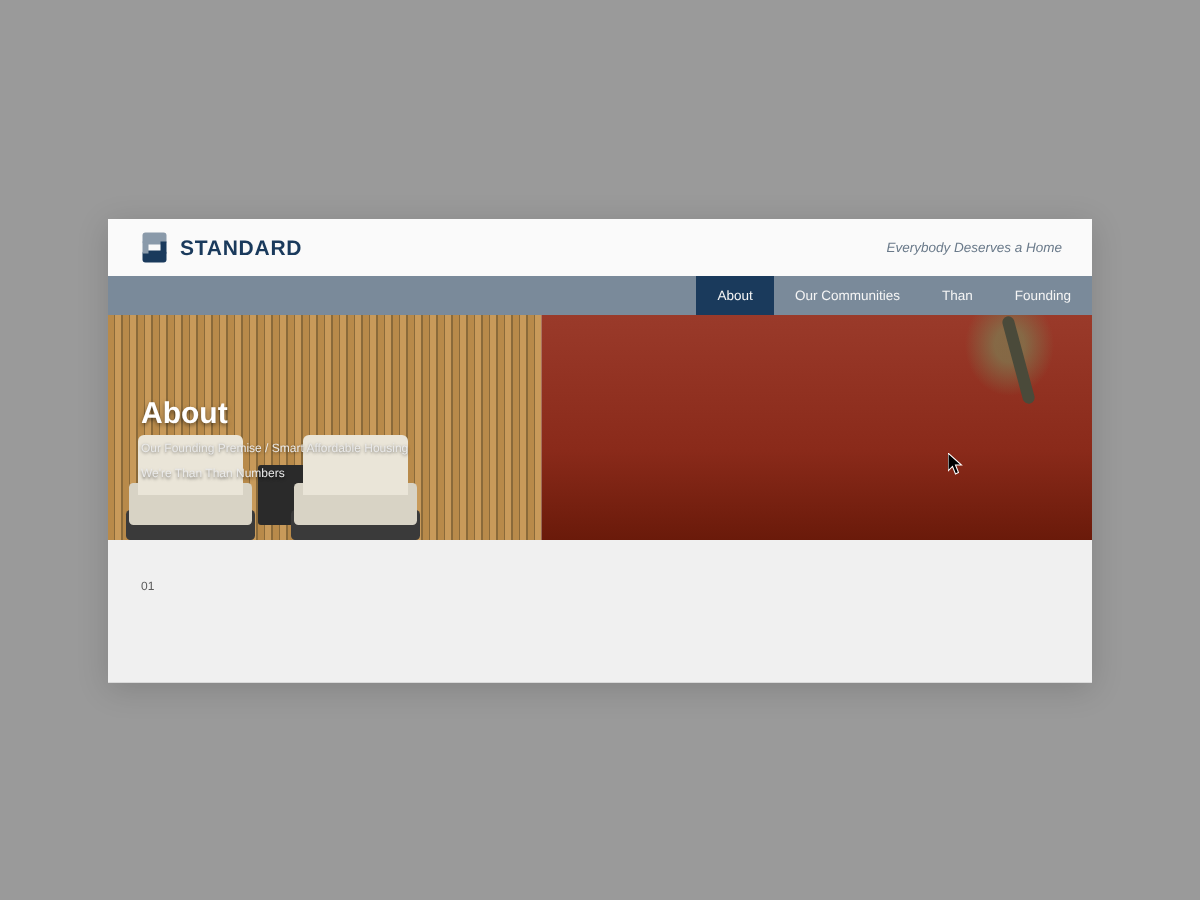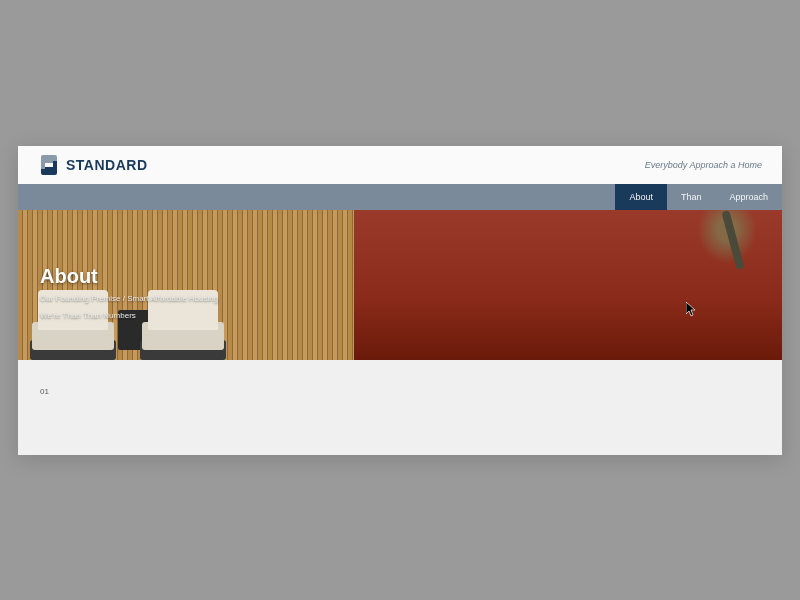--- a/index.html
+++ b/index.html
@@ -3,21 +3,21 @@
   <meta charset="utf-8">
   <style>
     * { margin: 0; padding: 0; box-sizing: border-box; }
     body {
       width: 800px; height: 600px;
       background: #9a9a9a;
       font-family: Arial, Helvetica, sans-serif;
       display: flex; align-items: center; justify-content: center;
     }
     .browser-window {
-      width: 764px;
+      width: 656px;
       background: #fafafa;
       box-shadow: 0 4px 20px rgba(0,0,0,0.15);
     }
     .header {
       display: flex; align-items: center; justify-content: space-between;
       padding: 8px 20px;
       background: #fafafa;
     }
     .logo-wrap { display: flex; align-items: center; gap: 6px; }
     .logo-icon {
@@ -132,27 +132,28 @@
       <span class="logo-icon">
         <svg viewBox="0 0 22 22">
           <path d="M3 3 Q3 1 5 1 L17 1 Q19 1 19 3 L19 7 Q19 9 17 9 L5 9 Q3 9 3 7 Z" fill="#8a9aaa"></path>
           <path d="M3 15 Q3 13 5 13 L17 13 Q19 13 19 15 L19 19 Q19 21 17 21 L5 21 Q3 21 3 19 Z" fill="#1a3a5c"></path>
           <rect x="3" y="7" width="4" height="8" fill="#8a9aaa"></rect>
           <rect x="15" y="7" width="4" height="8" fill="#1a3a5c"></rect>
         </svg>
       </span>
       <span class="brand-name">STANDARD</span>
     </div>
-    <span class="tagline">Everybody Approach a Home</span>
+    <span class="tagline">Everybody Deserves a Home</span>
   </div>
 
   <nav class="navbar">
     <div class="nav-item active">About</div>
+    <div class="nav-item">Our Communities</div>
     <div class="nav-item">Than</div>
-    <div class="nav-item">Approach</div>
+    <div class="nav-item">Founding</div>
   </nav>
 
   <div class="hero">
     <div class="hero-bg">
       <div class="hero-left">
         <div class="chair c1">
           <div class="chair-frame"></div>
             <div class="chair-seat"></div>
             <div class="chair-back"></div>
         </div>

